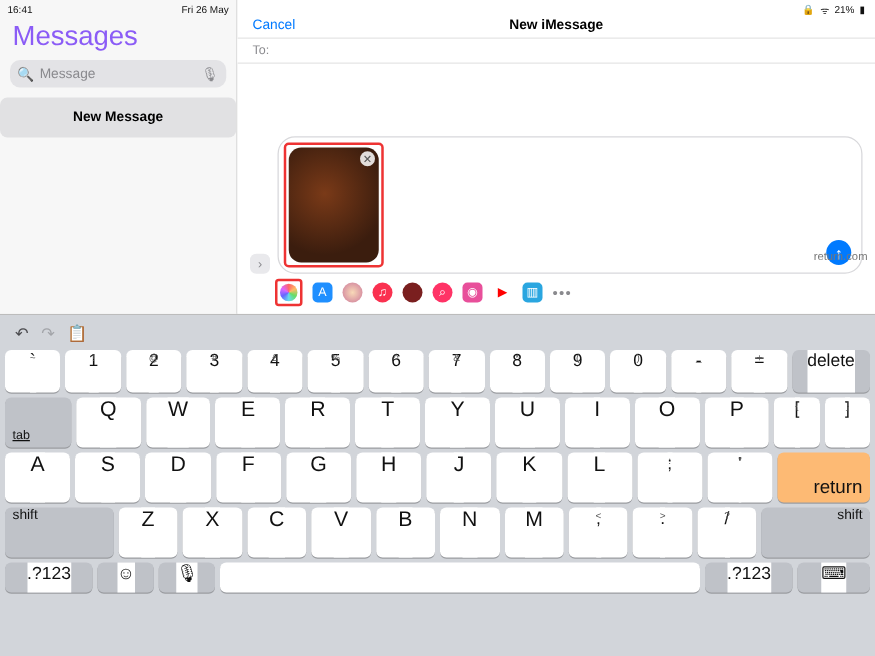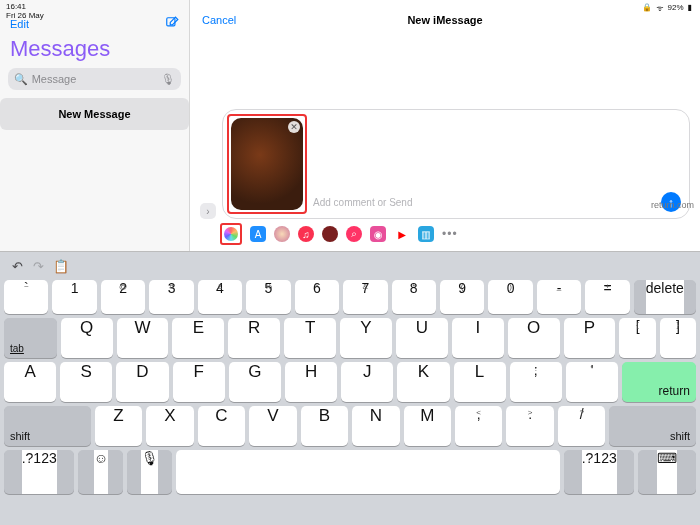--- a/index.html
+++ b/index.html
@@ -1,20 +1,20 @@
 <!DOCTYPE html>
 <html><head>
 <meta charset="utf-8">
 <style>
   * { box-sizing: border-box; margin: 0; padding: 0; font-family: -apple-system, Helvetica, Arial, sans-serif; }
   html, body { width: 700px; height: 525px; overflow: hidden; background: #d2d5da; }
   .screen { display: flex; flex-direction: column; width: 100%; height: 100%; }
   .topbar { display: flex; background: #f8f8f8; height: 252px; border-bottom: 1px solid #bcbcbc; }
   .sidebar { width: 190px; border-right: 1px solid #d7d7d7; display: flex; flex-direction: column; background: #f7f7f7; }
-  .status { height: 14px; display: flex; align-items: flex-start; font-size: 8px; color: #111; padding: 2px 6px; justify-content: space-between; flex-direction: column; }
+  .status { height: 14px; display: flex; align-items: flex-end; font-size: 8px; color: #111; padding: 2px 6px; justify-content: space-between; }
   .sidebar-header { display: flex; justify-content: space-between; align-items: center; padding: 2px 10px; font-size: 11px; color: #007aff; }
   .compose-icon svg { width: 14px; height: 14px; }
   .sidebar-title { font-size: 22px; font-weight: 400; padding: 2px 10px 6px; color: #8b5cf6; }
   .search { margin: 0 8px 8px; background: #e3e3e6; border-radius: 8px; height: 22px; display: flex; align-items: center; padding: 0 6px; font-size: 11px; color: #8a8a8e; justify-content: space-between; }
   .search-left { display: flex; align-items: center; gap: 4px; }
   .thread { margin: 0 0; background: #e1e1e3; border-radius: 6px; padding: 10px 24px; font-size: 11px; text-align: center; color: #000; font-weight: 600; }
   .main { flex: 1; display: flex; flex-direction: column; background: #fff; }
   .main-status { height: 14px; display: flex; justify-content: flex-end; align-items: center; font-size: 8px; padding: 2px 8px; gap: 4px; color: #111; }
   .main-head { display: flex; align-items: center; justify-content: space-between; padding: 2px 12px 6px; font-size: 11px; }
   .main-title { position: absolute; left: 50%; transform: translateX(-50%); font-weight: 600; }
@@ -52,86 +52,79 @@
   .key .main { font-size: 14px; }
   .key.letter .main { font-size: 17px; }
   .row1 .key { flex: 1; height: 34px; }
   .row1 .key.del { flex: 1.4; background:#bfc2c8; font-size:11px; justify-content:flex-start;}
   .row2 { }
   .row2 .key { flex: 1; height: 40px; }
   .row2 .key.tab { flex: 0.9; background:#bfc2c8; font-size:10px; align-items:flex-start; justify-content:flex-end; padding:0 0 4px 6px;text-decoration:underline;}
   .row2 .key.br { flex:0.7;}
   .row3 .key { flex: 1; height: 40px; }
   .row3 .key.caps { flex: 1.3; background:#bfc2c8; font-size:10px; align-items:flex-start; justify-content:flex-end; padding:0 0 4px 6px;}
-  .row3 .key.ret { flex: 1.3; background:#86efac; font-size:12px; align-items:flex-end; justify-content:flex-end; padding:0 6px 4px 0;}
+  .row3 .key.ret { flex: 1.3; background:#fdba74; font-size:15px; align-items:flex-end; justify-content:flex-end; padding:0 6px 4px 0;}
   .row4 .key { flex: 1; height: 40px; }
-  .row4 .key.shift { flex: 1.7; background:#bfc2c8; font-size:11px; align-items:flex-start; justify-content:flex-end; padding:0 0 4px 6px;}
+  .row4 .key.shift { flex: 1.7; background:#bfc2c8; font-size:11px; align-items:flex-start; justify-content:flex-start; padding:0 0 4px 6px;}
   .row4 .key.shift.r { align-items:flex-end; padding:0 6px 4px 0;}
-  .row5 .key { height: 44px; }
+  .row5 .key { height: 24px; }
   .row5 .key.sym { flex: 1.1; background:#bfc2c8; font-size:11px;}
   .row5 .key.emoji { flex:0.7; background:#bfc2c8;}
   .row5 .key.mic { flex:0.7; background:#bfc2c8;}
   .row5 .key.space { flex: 6; }
   .row5 .key.hide { flex:0.9; background:#bfc2c8;}
   .watermark { position: absolute; right: 6px; top: 200px; font-size: 9px; color: #777; }
 </style>
 </head>
 <body>
 
 <div class="screen">
   <div class="topbar">
 
     <div class="sidebar">
       <div class="status">
         <span>16:41</span>
         <span>Fri 26 May</span>
       </div>
-      <div class="sidebar-header">
-        <span>Edit</span>
-        <span class="compose-icon">
-          <svg viewBox="0 0 24 24" fill="none" stroke="#007aff" stroke-width="2">
-              <rect x="3" y="3" width="14" height="14" rx="2"></rect>
-              <path d="M18 2l4 4-9 9H9v-4z"></path>
-            </svg>
-        </span>
-      </div>
       <div class="sidebar-title">Messages</div>
       <div class="search">
         <span class="search-left">
           <span>🔍</span>
           <span>Message</span>
         </span>
         <span>🎙</span>
       </div>
       <div class="thread">
         <span>New Message</span>
       </div>
     </div>
 
     <div class="main">
       <div class="main-status">
         <span>🔒</span>
         <span>ᯤ</span>
-        <span>92%</span>
+        <span>21%</span>
         <span>▮</span>
       </div>
       <div class="main-head main-head-wrap">
         <span class="main-title">New iMessage</span>
         <span class="cancel">Cancel</span>
+      </div>
+      <div class="to-row">
+        <span>To:</span>
       </div>
       <div class="compose-area">
         <div class="bubble-row">
           <div class="expand-chip">›</div>
           <div class="bubble">
             <span class="attach-wrap">
               <div class="attach">
                 <div class="attach-x">✕</div>
               </div>
             </span>
-            <span class="bubble-ph">Add comment or Send</span>
             <div class="send">↑</div>
           </div>
         </div>
         <div class="app-row">
           <span class="app-hl">
             <span class="app-icon">
                 <span class="app-photos"></span>
               </span>
           </span>
           <span class="app-icon app-store">A</span>

